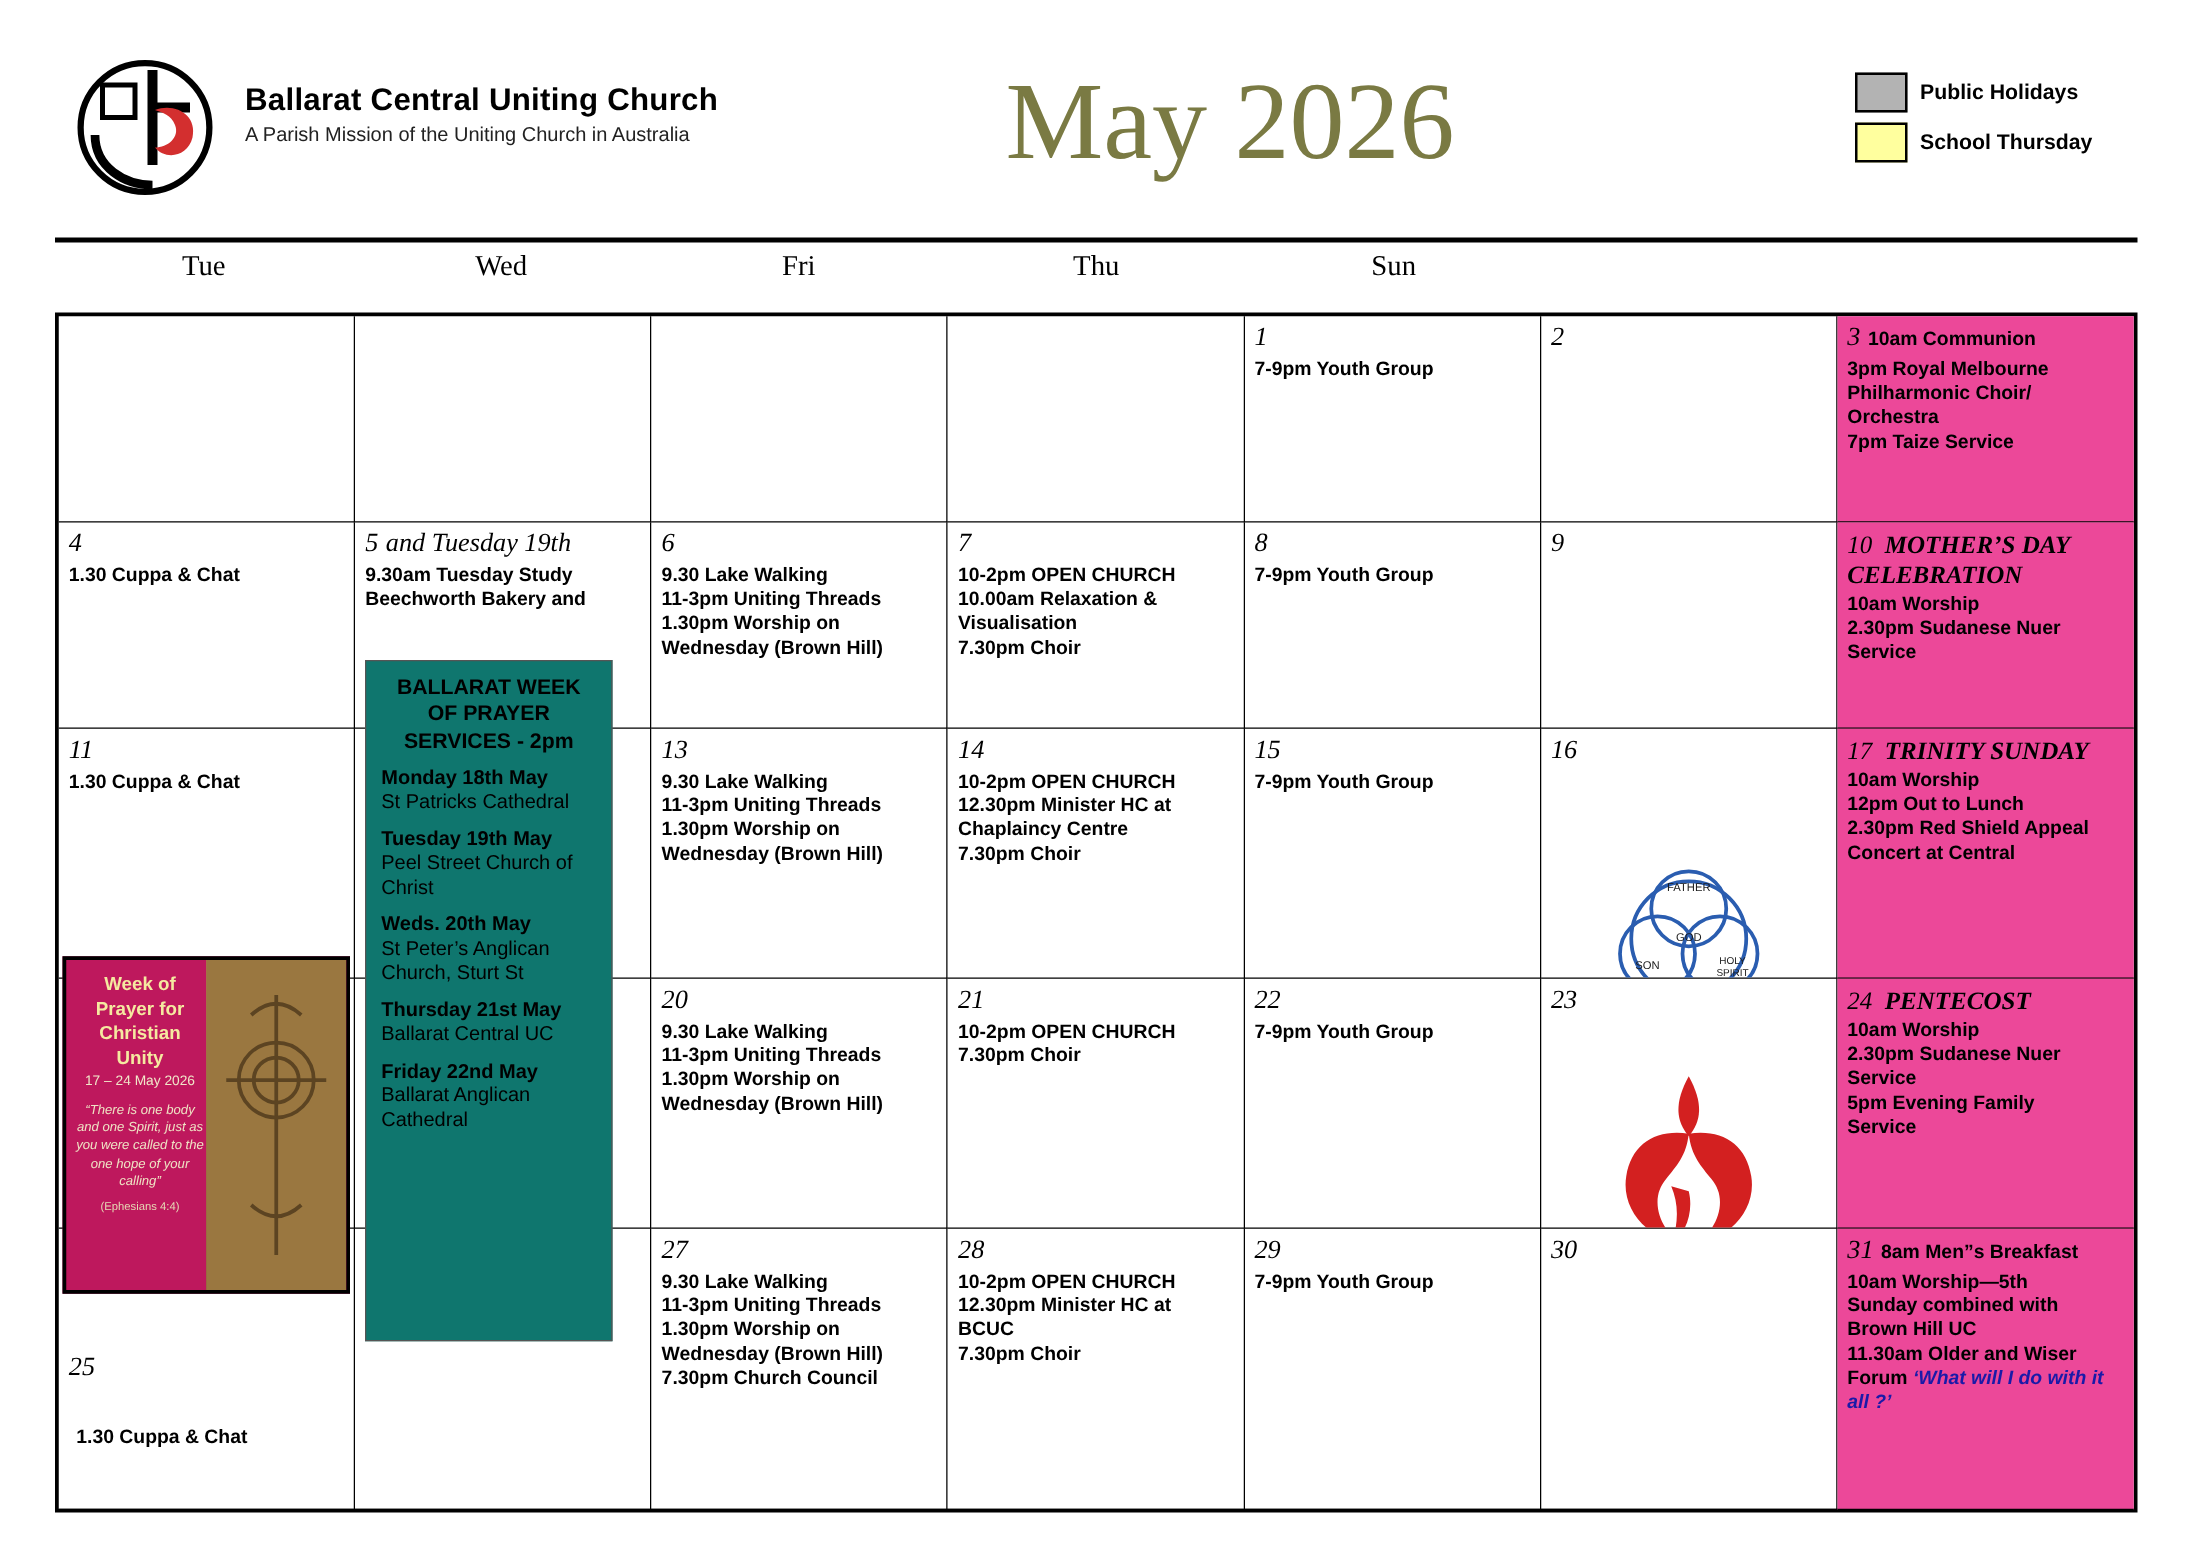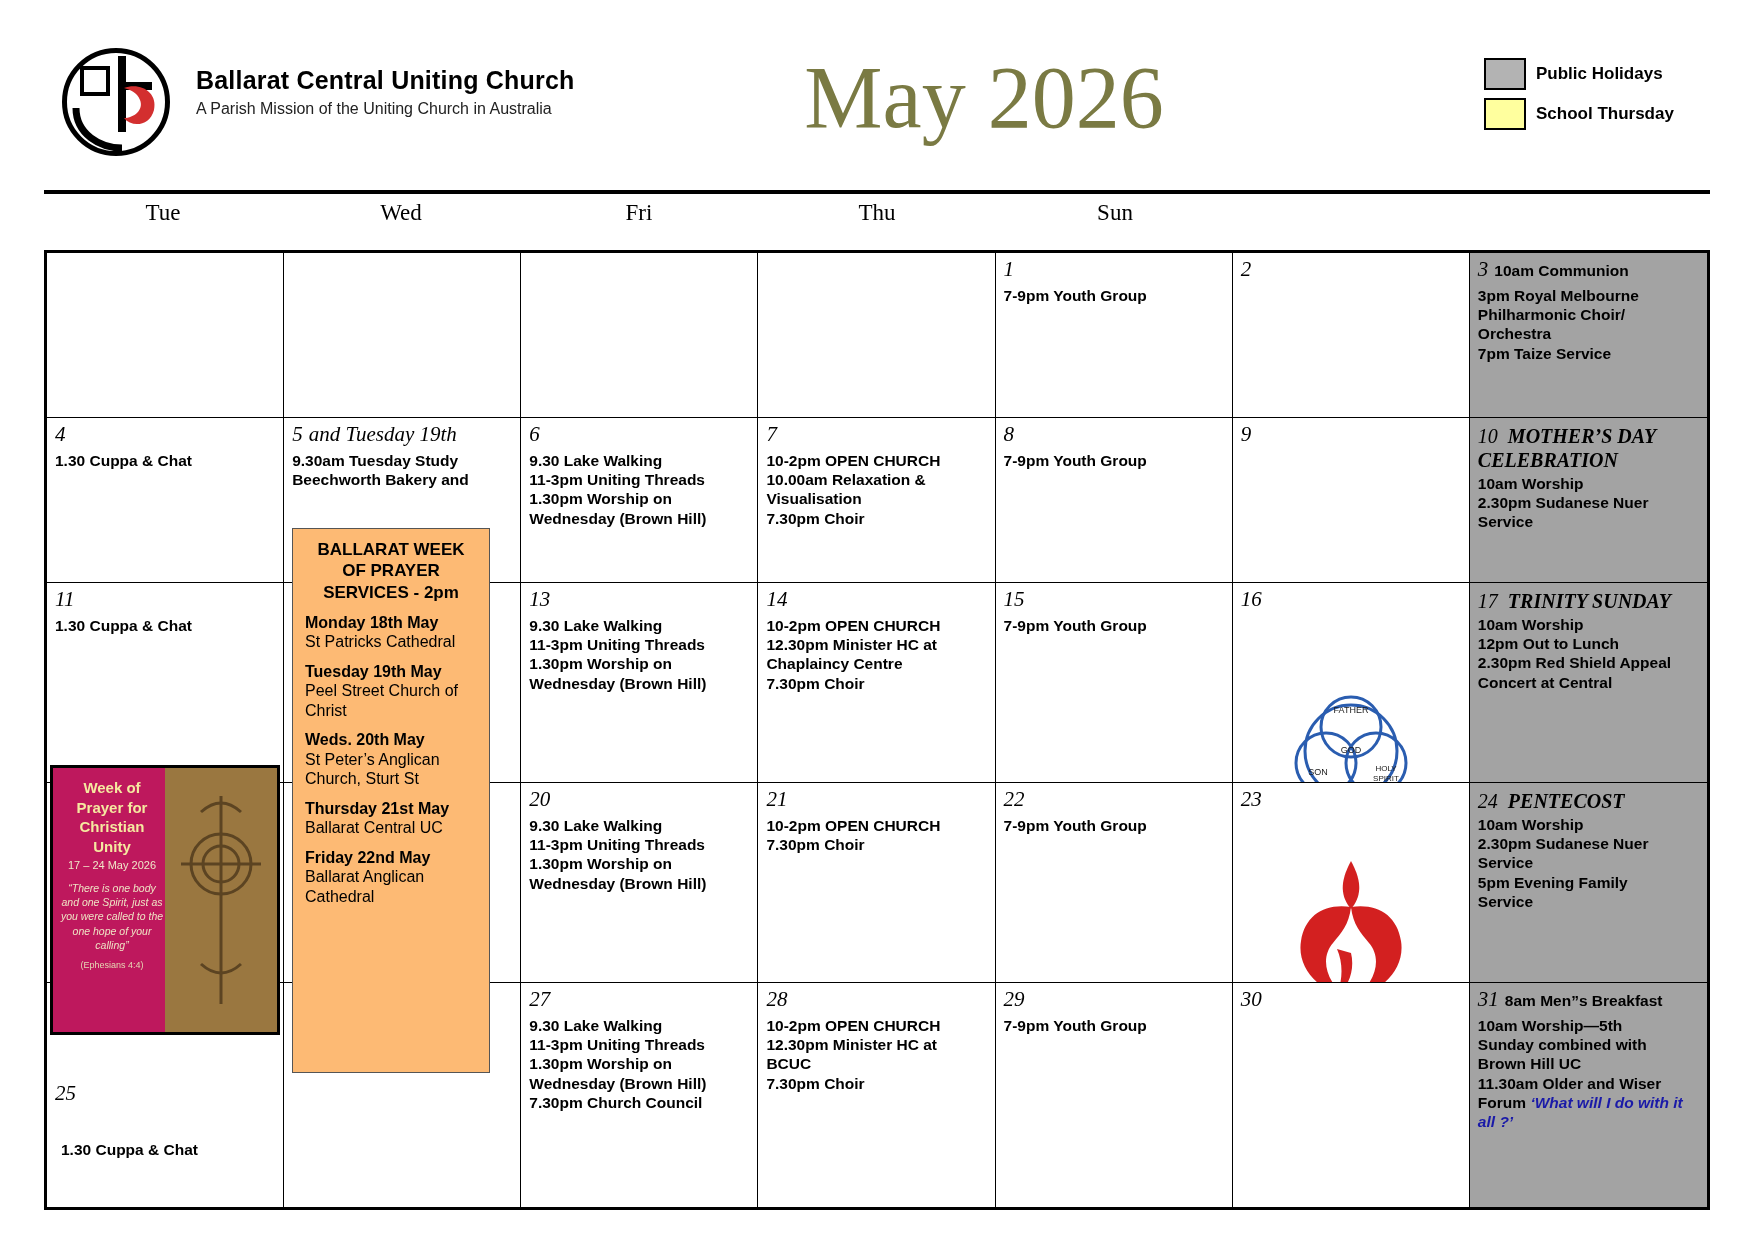--- a/index.html
+++ b/index.html
@@ -62,39 +62,39 @@
     display:grid;
     grid-template-columns:repeat(7,1fr);
     grid-template-rows:165px 165px 200px 200px 225px;
   }
   .cell{
     border-right:1px solid #000;border-bottom:1px solid #000;
     box-sizing:border-box;position:relative;padding:6px 8px 4px 8px;
     overflow:hidden;
   }
   .cell:nth-child(7n){border-right:none;}
-  .cell.sunday{background:#a3a3a3;}
+  .cell.sunday{background:#ec4899;}
   .daynum{
     font-family:"Liberation Serif", serif;font-style:italic;font-size:21px;
     line-height:1;margin-bottom:4px;display:inline-block;
   }
   .ev{font-size:15.5px;font-weight:bold;line-height:1.24;}
   .ev.inline{display:inline;margin-left:6px;}
   .ev-list{margin-top:2px;}
   .sun-head{
     font-family:"Liberation Serif", serif;font-style:italic;font-weight:bold;
     font-size:20px;line-height:1.2;
   }
   .sun-head .num{font-style:italic;font-weight:normal;}
   .quote{font-style:italic;color:#1a1aa8;font-size:15.5px;font-weight:bold;}
 
   
   .prayerbox{
     position:absolute;left:292px;top:528px;width:198px;height:545px;
-    background:#fdba74;border:1px solid #555;box-sizing:border-box;
+    background:#0f766e;border:1px solid #555;box-sizing:border-box;
     padding:10px 12px;z-index:6;
   }
   .pb-title{
     text-align:center;font-size:17px;font-weight:bold;line-height:1.25;
     margin-bottom:10px;
   }
   .pb-item{margin-bottom:10px;font-size:16px;line-height:1.22;}
   .pb-item b{font-weight:bold;}
   .pb-item span{font-weight:normal;}
 

